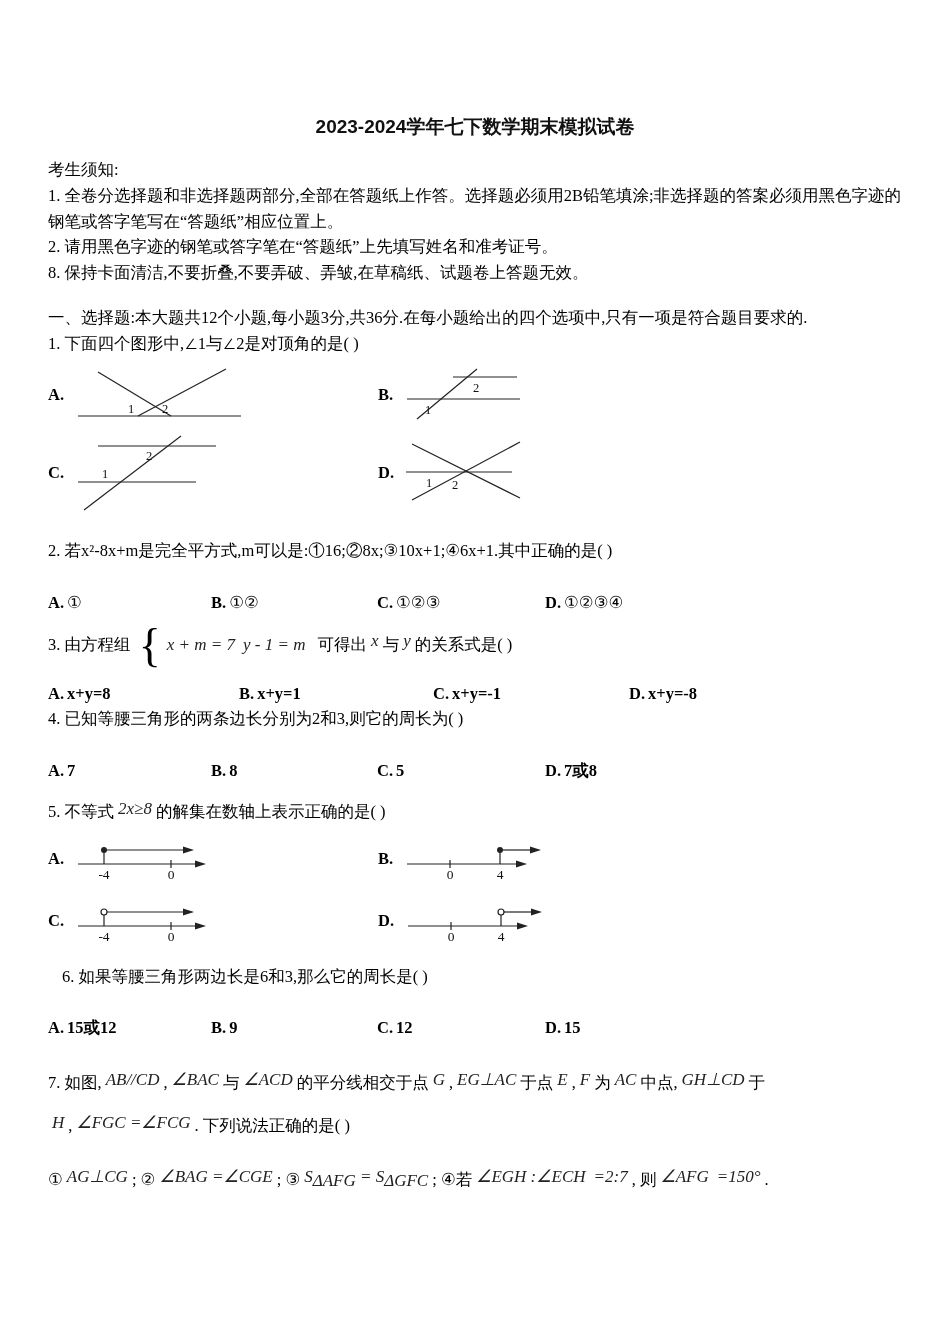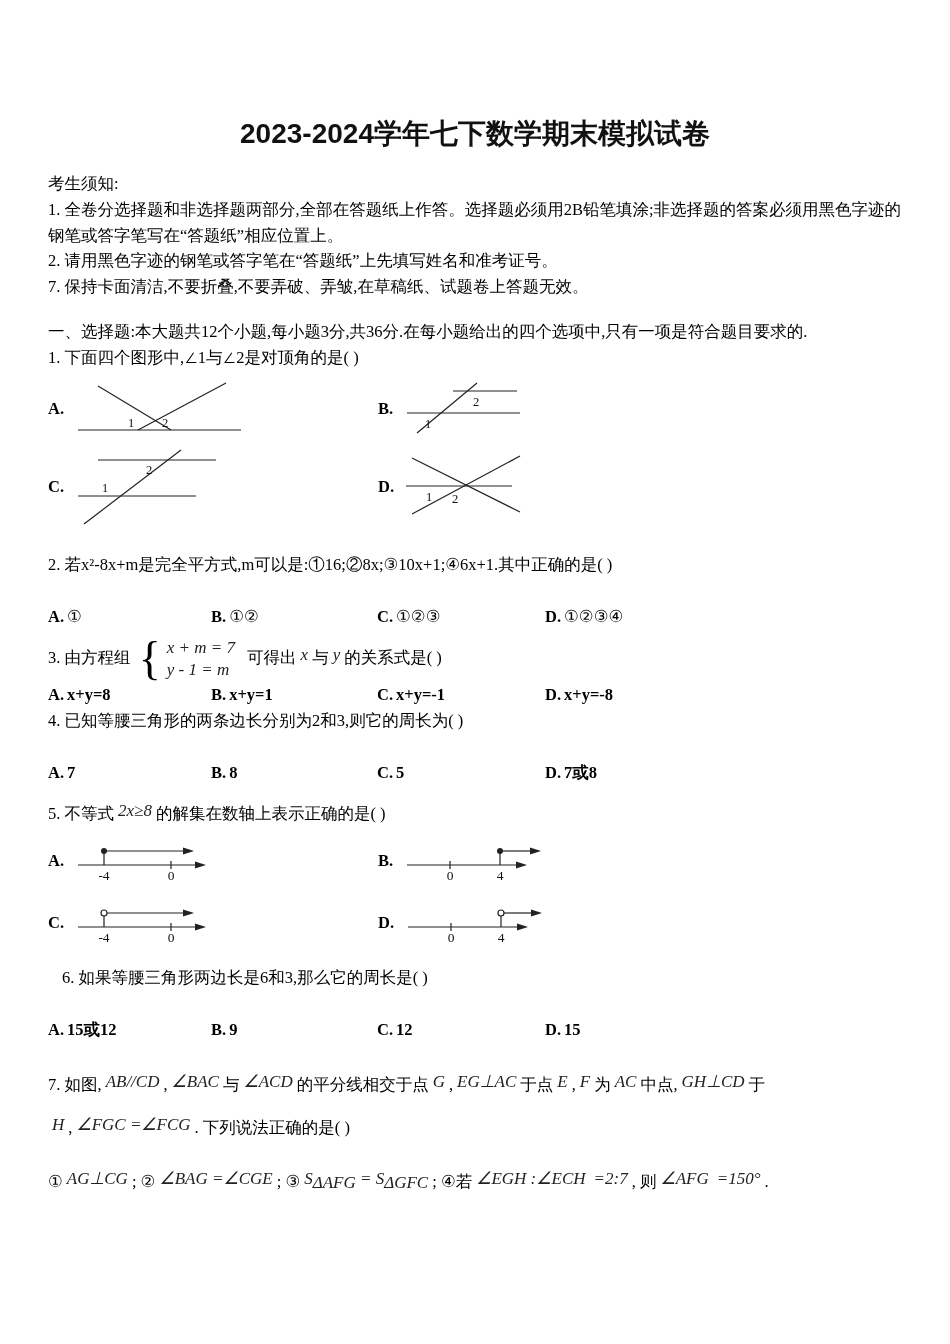--- a/index.html
+++ b/index.html
@@ -3,21 +3,21 @@
 <meta charset="utf-8">
 <style>
   html,body { margin:0; padding:0; background:#fff; }
   .page {
     position:relative; width:950px; height:1344px; box-sizing:border-box;
     padding:112px 48px 0 48px; background:#fff; color:#000;
     font-family:"Liberation Serif", serif; font-size:16.5px; line-height:1.55;
     overflow:hidden;
   }
   .title {
-    margin:0 0 16px 0; text-align:center; font-size:28px; font-weight:700;
+    margin:0 0 16px 0; text-align:center; font-size:19px; font-weight:700;
     font-family:"Liberation Sans", sans-serif; color:#111;
   }
   p { margin:0; }
   .notice-item { margin:0; }
   .section-header { margin-top:20px; }
   .q { margin-top:0; }
   .opts { display:grid; grid-template-columns:163px 166px 168px 1fr; margin-top:26px; }
   .opt b { font-weight:700; }
   .opt .v { font-weight:700; margin-left:3px; }
   .opts.plain .v { font-weight:400; }
@@ -30,37 +30,37 @@
   .op { fill:#fff; stroke:#222; stroke-width:1.2; }
   .st { font-size:12.5px; font-family:"Liberation Serif", serif; fill:#111; }
   .nt { font-size:13.5px; font-family:"Liberation Serif", serif; fill:#111; }
   .m {
     font-family:"Liberation Serif", serif; font-style:italic; color:#222;
     font-size:17px; position:relative; top:-3px; margin:0 4px;
   }
   .m sub { font-size:17px; font-style:italic; }
   .system { display:inline-flex; align-items:center; vertical-align:middle; margin:0 4px; }
   .brace { font-size:46px; font-weight:300; line-height:1; font-family:"Liberation Serif", serif; }
-  .eqcol { display:inline-flex; flex-direction:column; line-height:1.35; padding-left:2px; }
+  .eqcol { display:inline-flex; flex-direction:row; line-height:1.35; padding-left:2px; }
   .eqcol .m { top:0; }
   .q3line { margin-top:7px; }
   .q7 { margin-top:20px; line-height:2.55; }
   .q7s { margin-top:14px; line-height:2.2; }
 </style>
 </head>
 <body>
 
 <div class="page">
 
   <h1 class="title">2023-2024学年七下数学期末模拟试卷</h1>
 
   <p class="notice-header">考生须知:</p>
   <p class="notice-item">1. 全卷分选择题和非选择题两部分,全部在答题纸上作答。选择题必须用2B铅笔填涂;非选择题的答案必须用黑色字迹的钢笔或答字笔写在“答题纸”相应位置上。</p>
   <p class="notice-item">2. 请用黑色字迹的钢笔或答字笔在“答题纸”上先填写姓名和准考证号。</p>
-  <p class="notice-item">7. 保持卡面清洁,不要折叠,不要弄破、弄皱,在草稿纸、试题卷上答题无效。</p>
+  <p class="notice-item">8. 保持卡面清洁,不要折叠,不要弄破、弄皱,在草稿纸、试题卷上答题无效。</p>
 
   <p class="section-header">一、选择题:本大题共12个小题,每小题3分,共36分.在每小题给出的四个选项中,只有一项是符合题目要求的.</p>
 
   <p class="q">1. 下面四个图形中,∠1与∠2是对顶角的是(      )</p>
 
   <div class="figrow">
     <div class="figcell">
       <b class="figlabel">A.</b>
       <svg width="170" height="56">
         <line class="ln" x1="2" y1="50" x2="165" y2="50"></line>
@@ -117,21 +117,21 @@
     <span>3. 由方程组</span>
     <span class="system">
       <span class="brace">{</span>
       <span class="eqcol">
         <span class="m">x + m = 7</span>
         <span class="m">y - 1 = m</span>
       </span>
     </span>
     <span>可得出</span><span class="m">x</span><span>与</span><span class="m">y</span><span>的关系式是(      )</span>
   </div>
-  <div class="opts" style="margin-top:0;">
+  <div class="opts" style="margin-top:12px;gap:28px;">
     <span class="opt"><b>A.</b><span class="v">x+y=8</span></span>
     <span class="opt"><b>B.</b><span class="v">x+y=1</span></span>
     <span class="opt"><b>C.</b><span class="v">x+y=-1</span></span>
     <span class="opt"><b>D.</b><span class="v">x+y=-8</span></span>
   </div>
 
   <p class="q" style="">4. 已知等腰三角形的两条边长分别为2和3,则它的周长为( )</p>
   <div class="opts">
     <span class="opt"><b>A.</b><span class="v">7</span></span>
     <span class="opt"><b>B.</b><span class="v">8</span></span>

